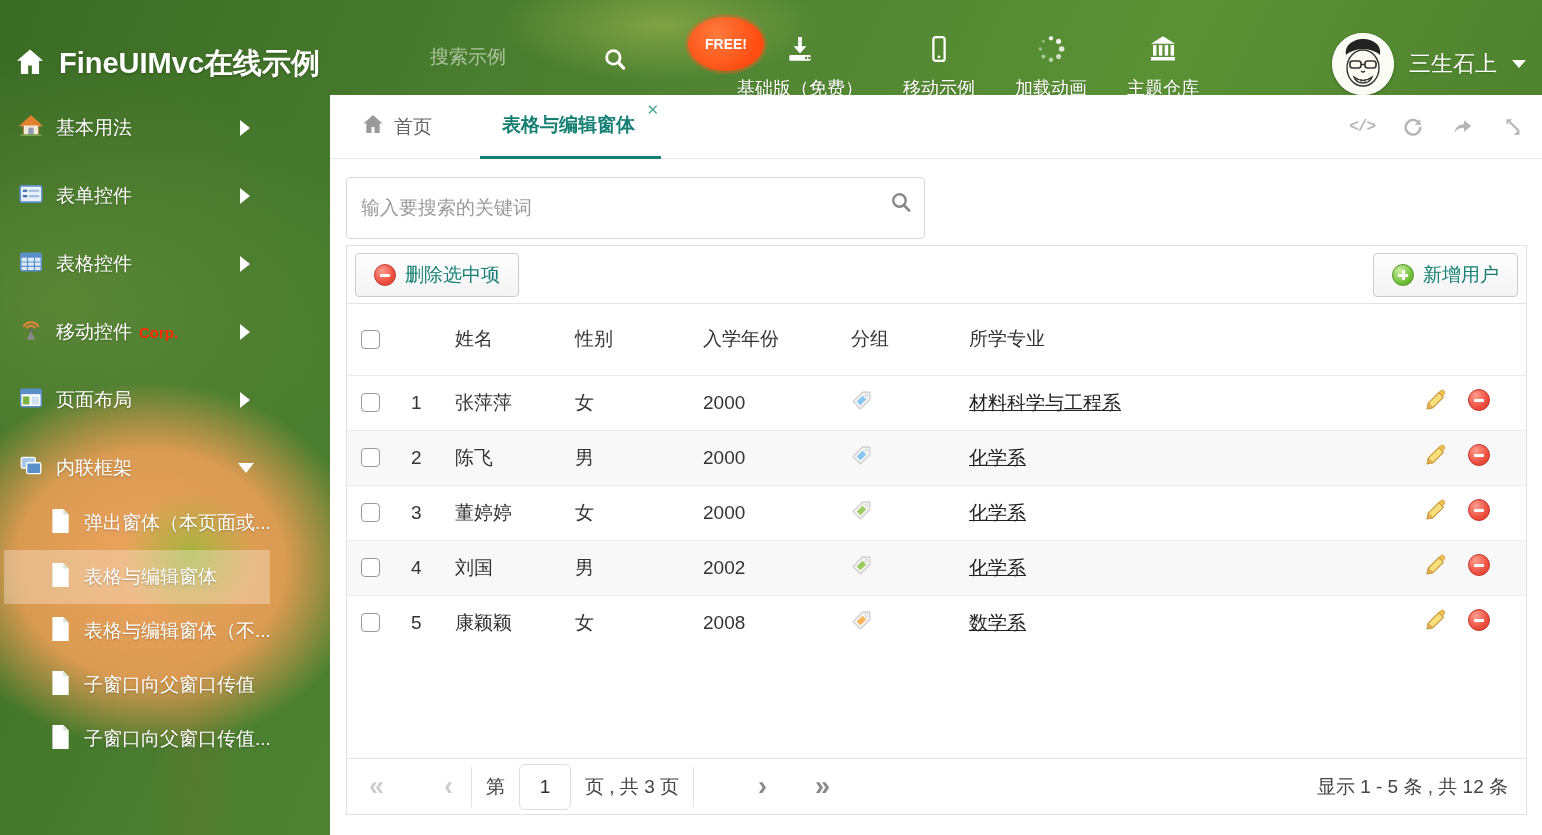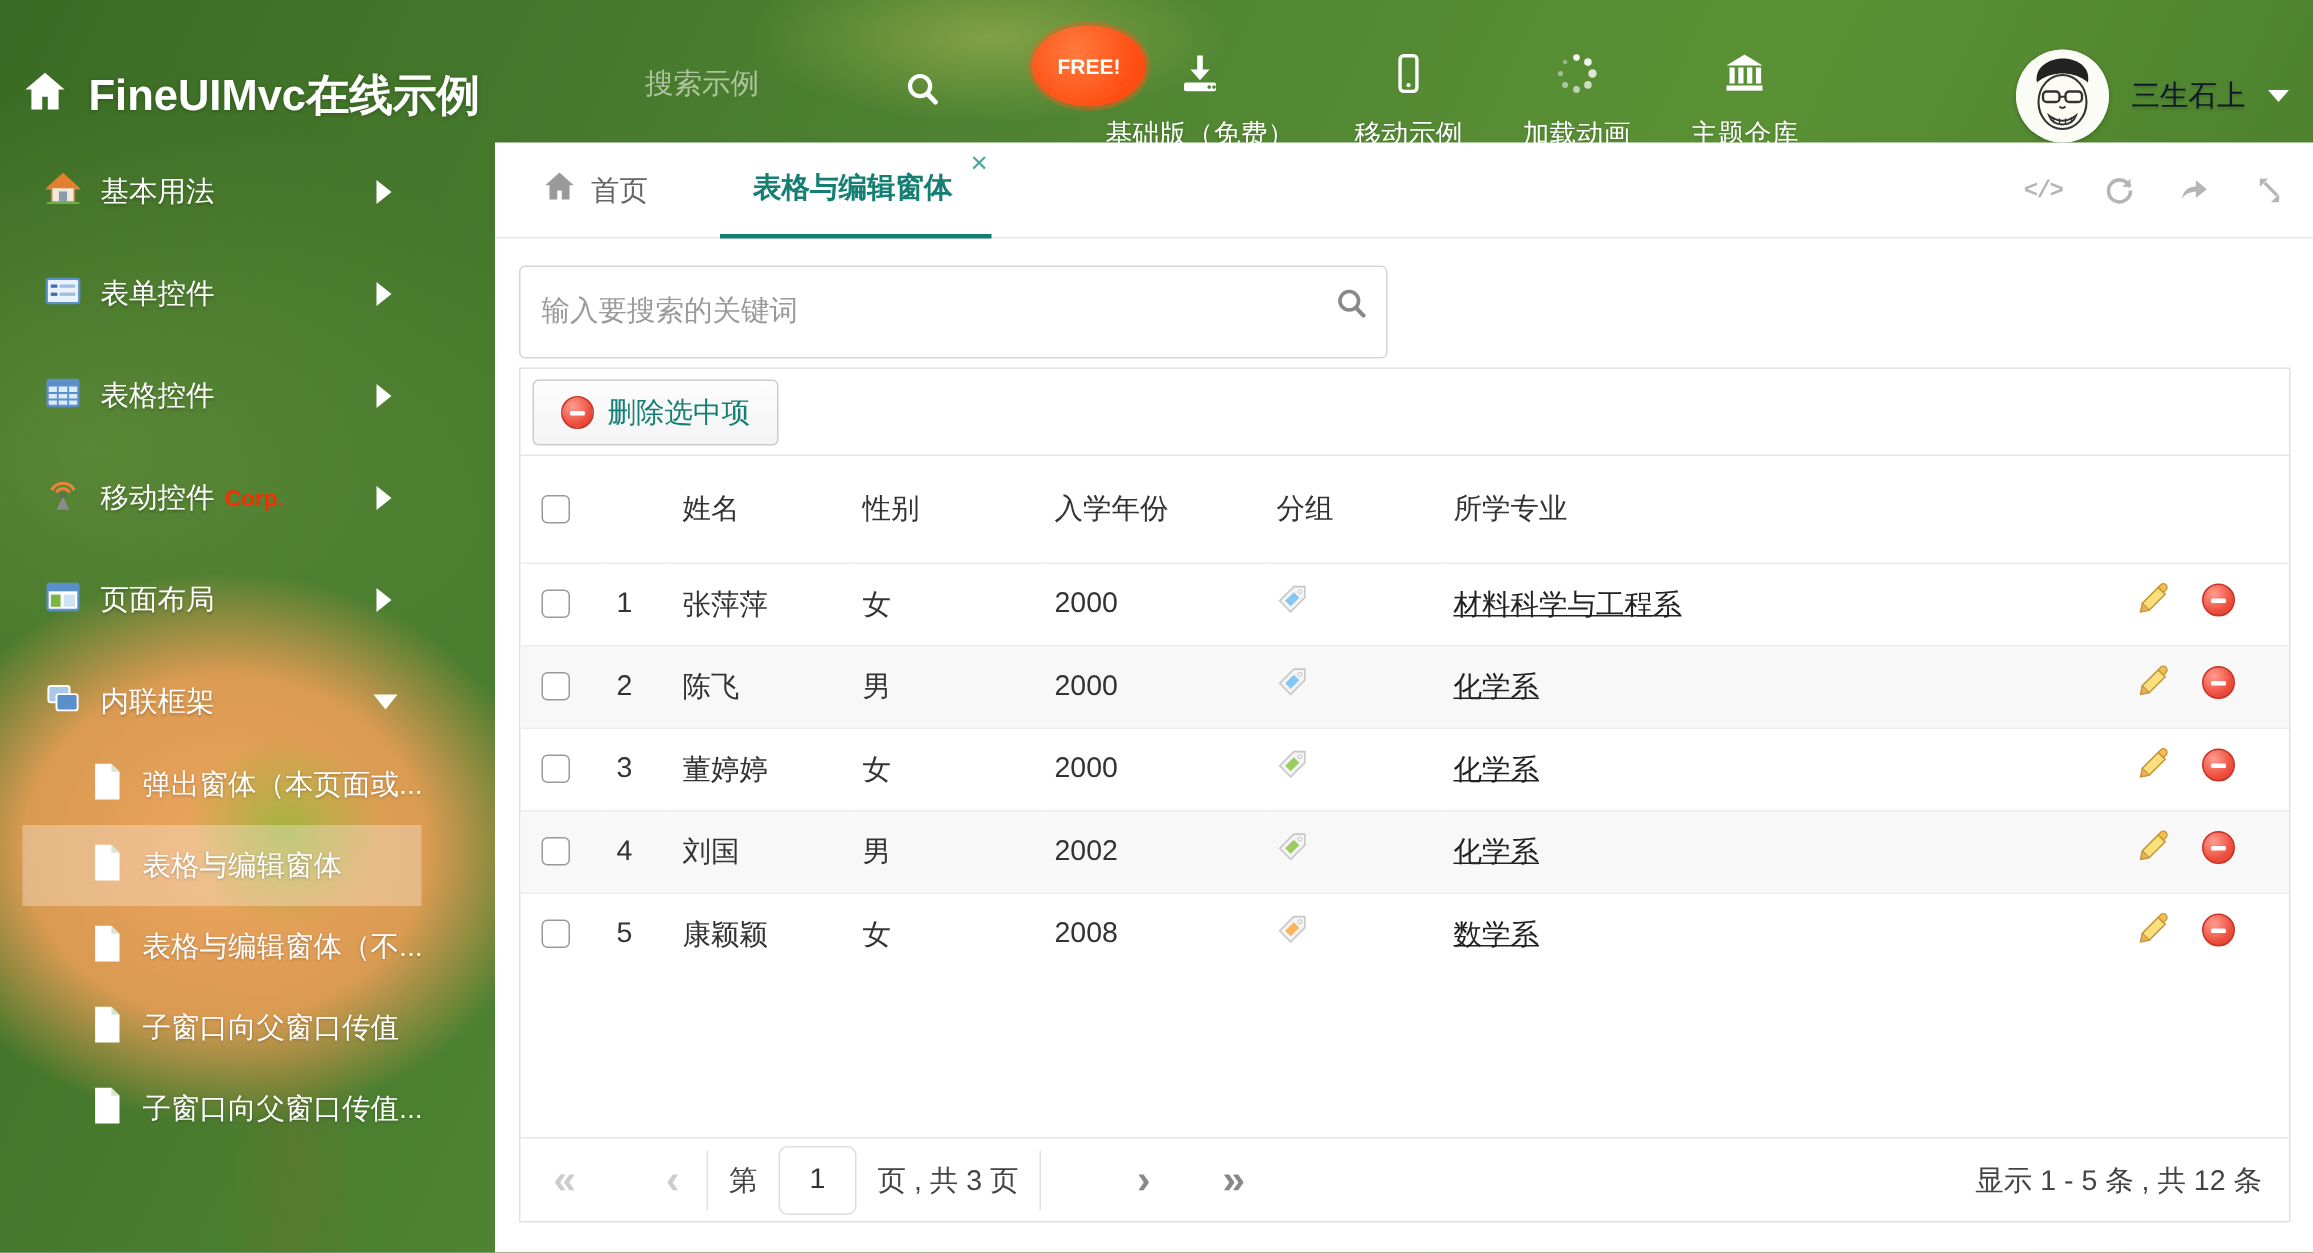--- a/index.html
+++ b/index.html
@@ -26,24 +26,24 @@
   .free-badge { position:absolute; left:688px; top:1px; width:76px; height:54px; border-radius:50%;
     background:radial-gradient(circle at 38% 32%, #ff7a3c, #ff4d12 70%);
     box-shadow:0 0 0 3px rgba(255,90,30,.35);
     display:flex; align-items:center; justify-content:center;
     color:#fff; font-weight:bold; font-size:14px; z-index:3; }
   .hnav { position:absolute; left:737px; top:17px; display:flex; gap:40px; }
   .hnav-item { display:flex; flex-direction:column; align-items:center; gap:7px; cursor:pointer; }
   .hnav-item .lbl { color:#fff; font-size:18px; white-space:nowrap; text-shadow:0 1px 2px rgba(0,0,0,.2); }
   .huser { position:absolute; right:16px; top:0; height:95px; display:flex; align-items:center; gap:15px; }
   .avatar { width:62px; height:62px; border-radius:50%; background:#fdfdf8; overflow:hidden; box-shadow:0 1px 3px rgba(0,0,0,.25); }
-  .huser .uname { color:#0f172a; font-size:19px; text-shadow:0 1px 2px rgba(0,0,0,.2); }
+  .huser .uname { color:#ffffff; font-size:22px; text-shadow:0 1px 2px rgba(0,0,0,.2); }
   .caret-dn-w { width:0; height:0; border-left:7px solid transparent; border-right:7px solid transparent; border-top:8px solid #fff; display:inline-block; }
 
-  .sidebar { position:absolute; left:15px; top:95px; width:266px; bottom:0; }
+  .sidebar { position:absolute; left:4px; top:95px; width:266px; bottom:0; }
   .sb-item { position:relative; height:56px; margin-top:12px; display:flex; align-items:center; padding-left:14px; cursor:pointer; }
   .sb-item:first-child { margin-top:5px; }
   .sb-item .txt { color:#fff; font-size:19px; margin-left:12px; text-shadow:0 1px 2px rgba(0,0,0,.25); white-space:nowrap; }
   .sb-item .corp { color:#ff2a00; font-size:15px; margin-left:7px; font-weight:bold; }
   .arr-r { position:absolute; right:20px; width:0; height:0; border-top:8px solid transparent; border-bottom:8px solid transparent; border-left:10px solid #fff; }
   .arr-d { position:absolute; right:16px; width:0; height:0; border-left:8px solid transparent; border-right:8px solid transparent; border-top:10px solid #fff; }
   .sb-sub { position:relative; height:54px; display:flex; align-items:center; padding-left:45px; cursor:pointer; }
   .sb-sub:first-of-type { margin-top:9px; }
   .sb-sub .txt { color:#fff; font-size:19px; margin-left:13px; text-shadow:0 1px 2px rgba(0,0,0,.25); white-space:nowrap; }
   .sb-sub.sel { background:rgba(255,255,255,.30); }
@@ -338,20 +338,24 @@
             </svg>
         </span>
       </div>
     </div>
 
     <div class="grid-panel">
       <div class="grid-toolbar">
         <div class="btn">
           <span class="ico-circle ico-minus-red"></span>
           <span class="bl">删除选中项</span>
+        </div>
+        <div class="btn">
+          <span class="ico-circle ico-plus-green"></span>
+          <span class="bl">新增用户</span>
         </div>
       </div>
 
       <table class="grid">
         <colgroup>
           <col style="width:56px">
             <col style="width:44px">
             <col style="width:120px">
             <col style="width:128px">
           <col style="width:148px">

